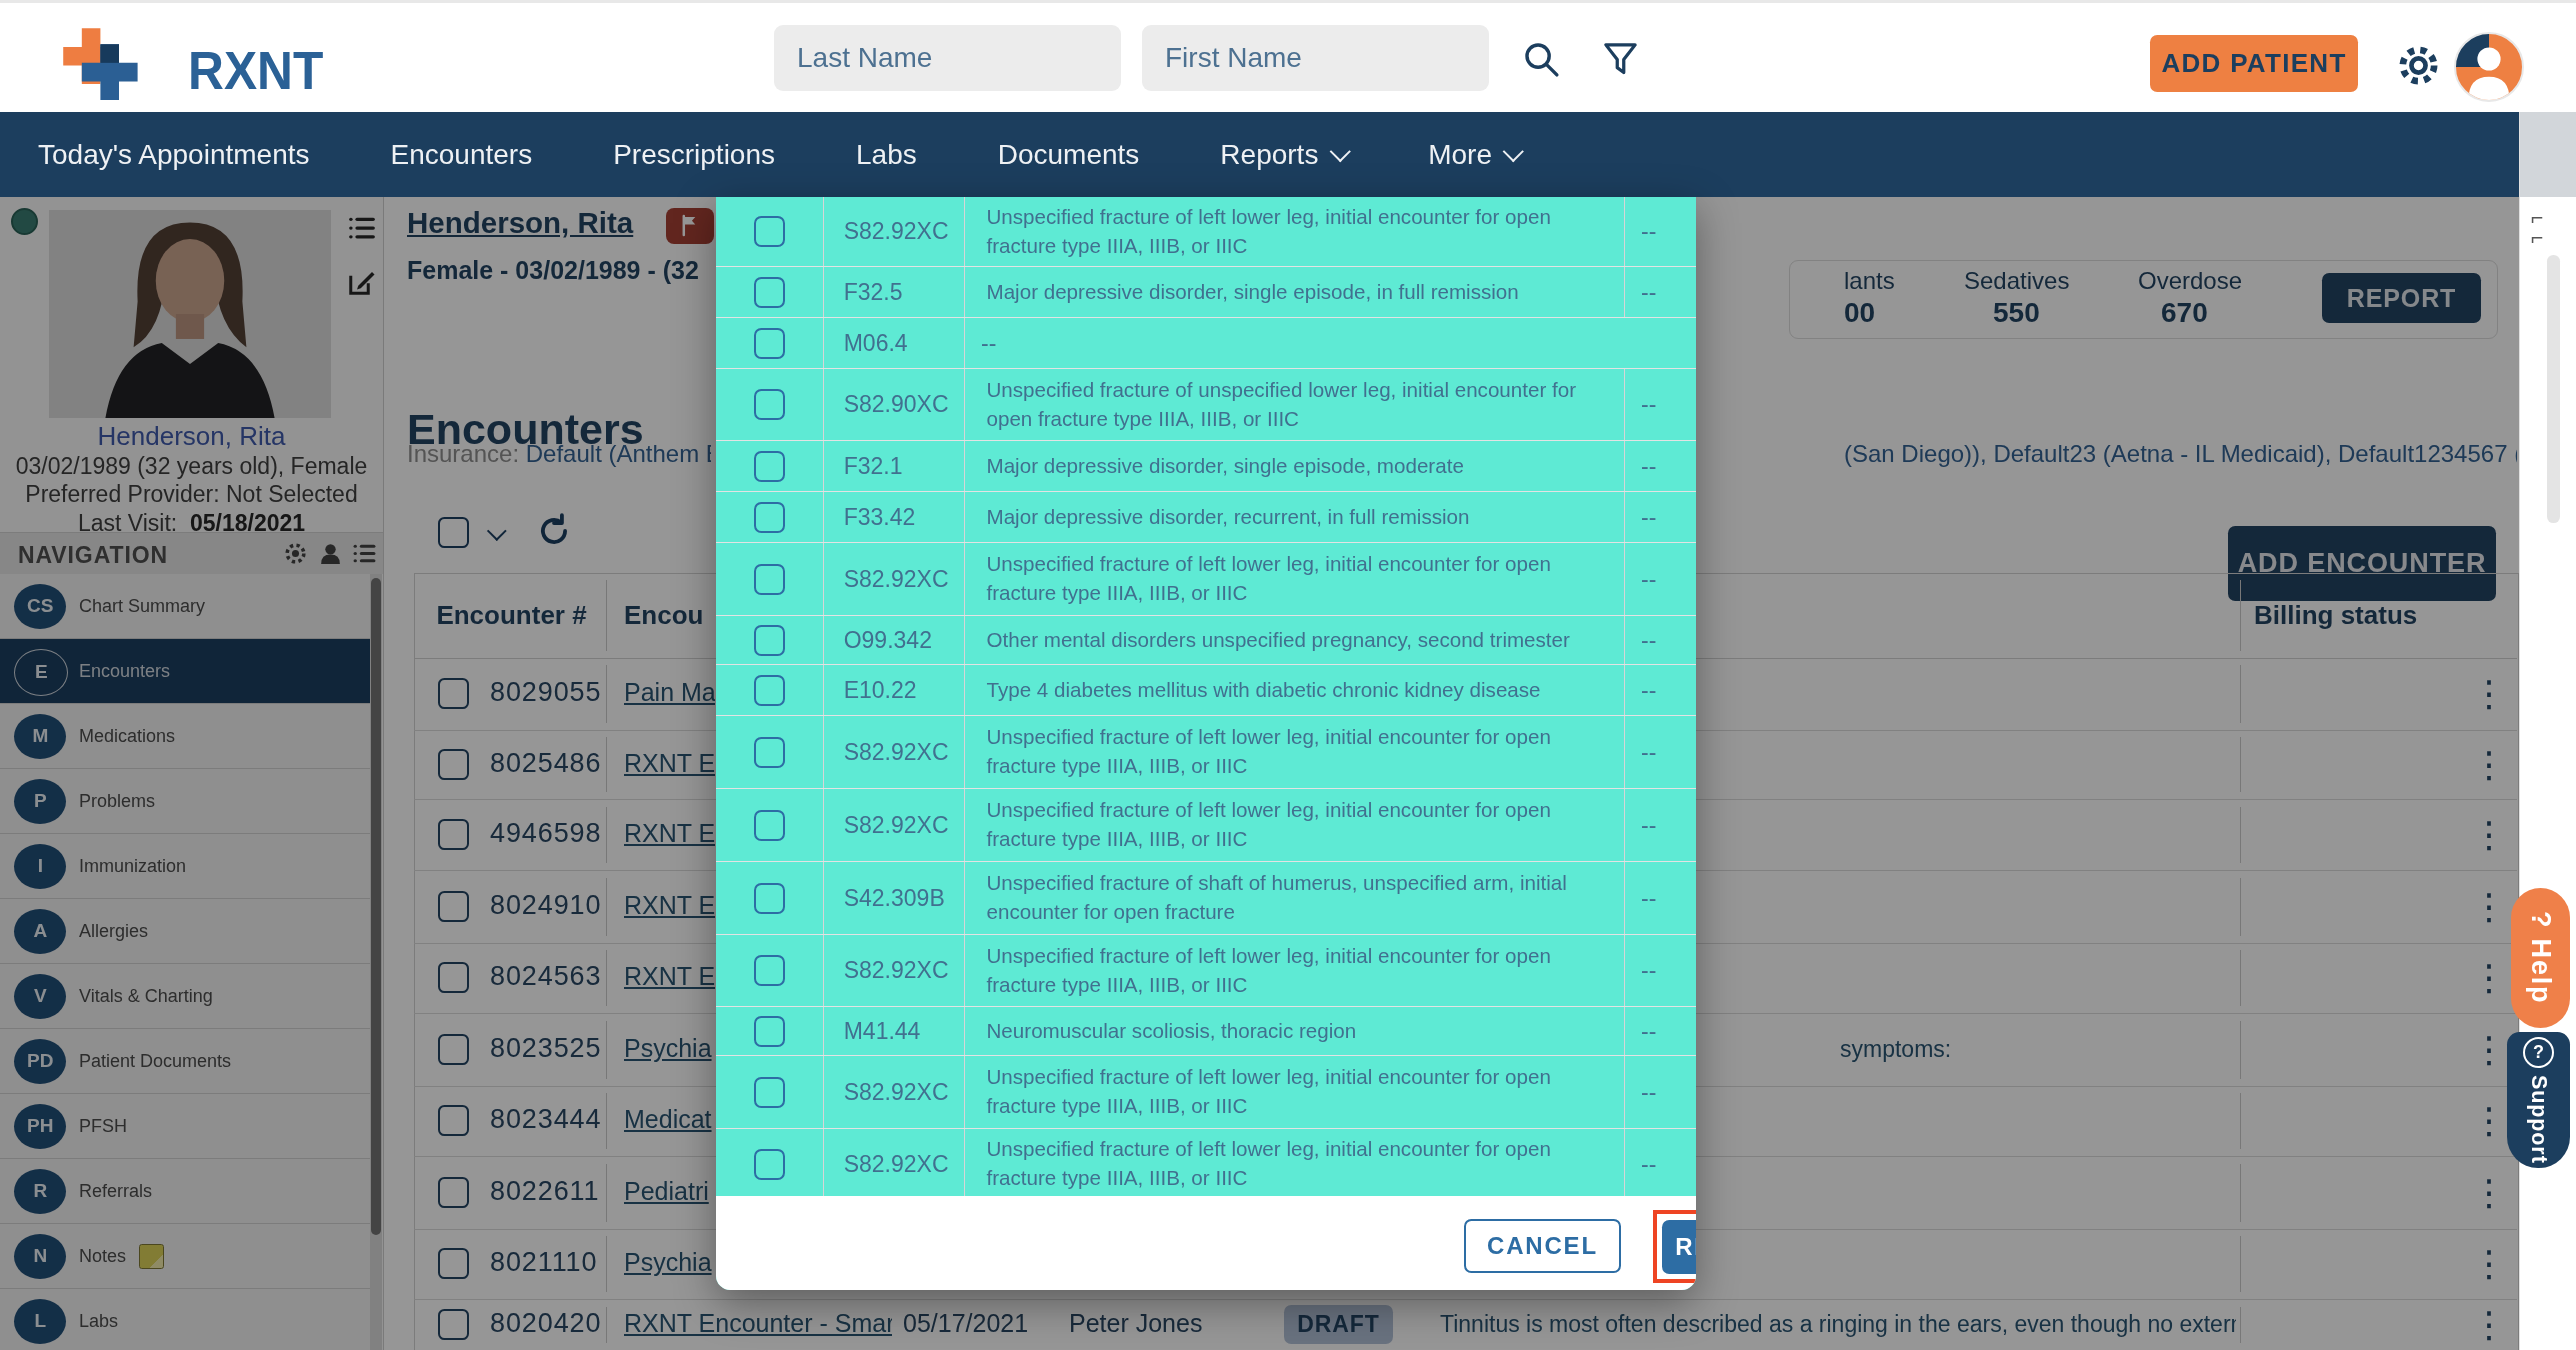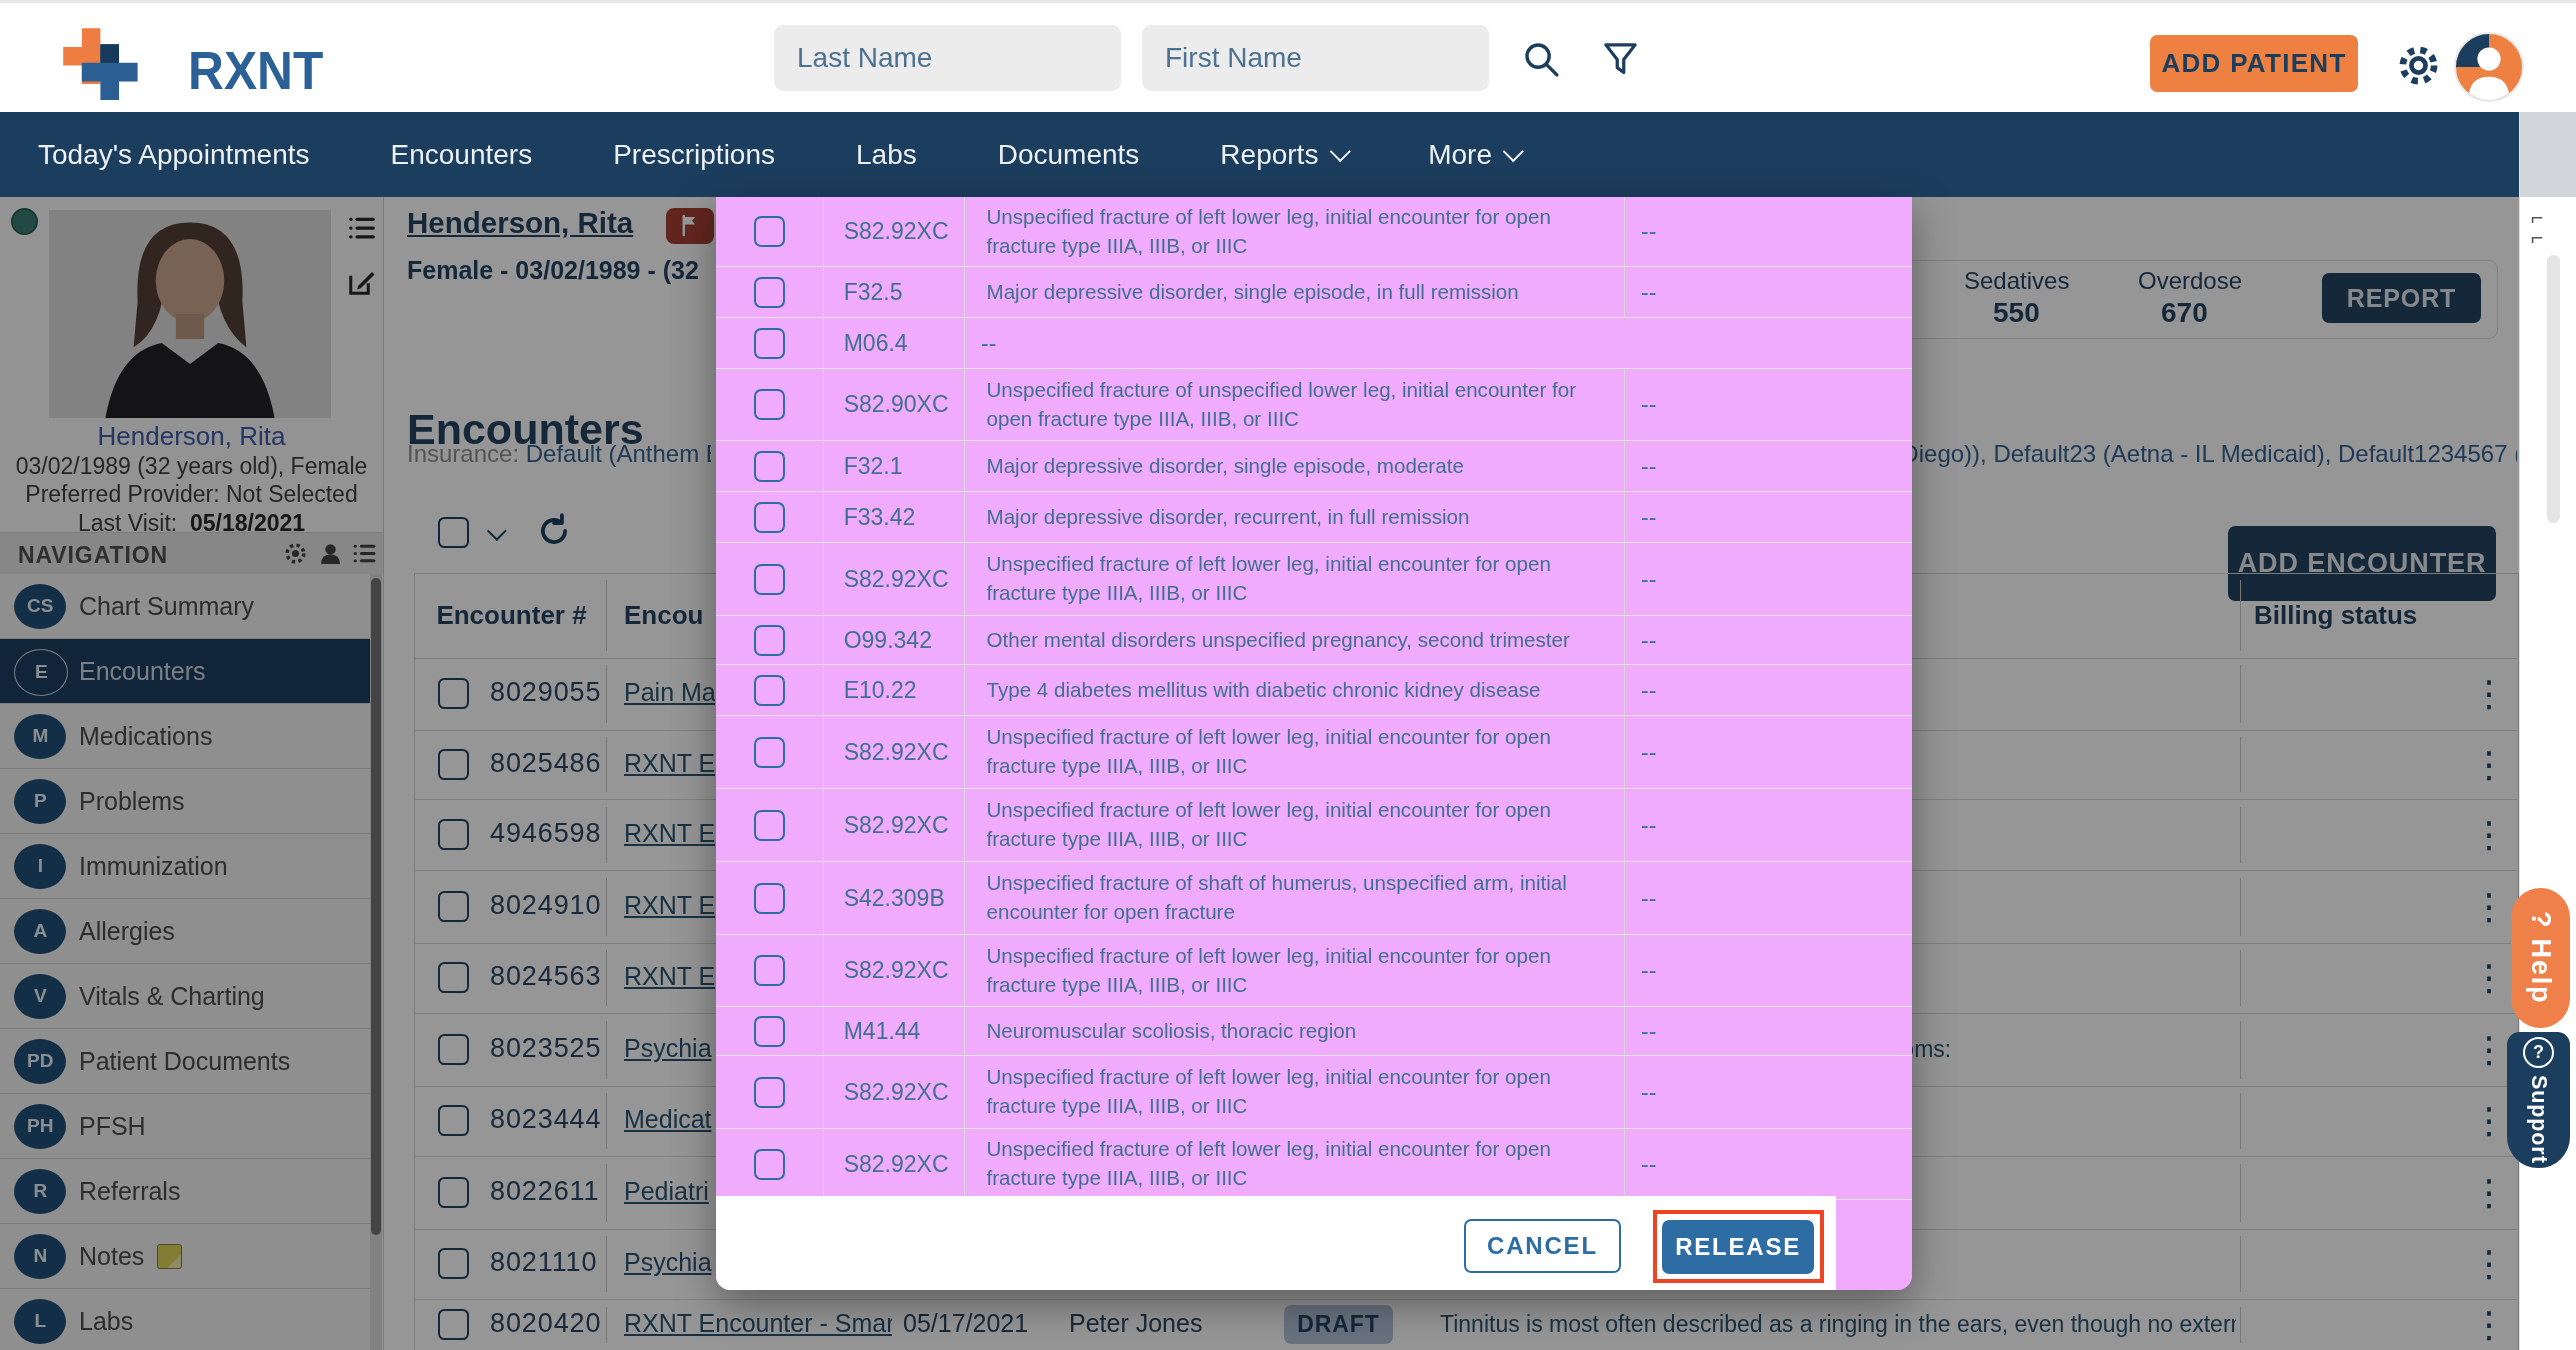--- a/index.html
+++ b/index.html
@@ -44,21 +44,21 @@
   #last-visit-date{text-decoration:underline;font-weight:700;color:#222;cursor:pointer;}
   #nav-head{position:absolute;left:0;top:335px;width:383px;height:41px;background:#e2e2e2;border-top:0.9px solid #cfcfcf;}
   #nav-head-title{position:absolute;left:18px;top:9px;font-size:23px;font-weight:700;color:#4a4a4a;letter-spacing:0.9px;}
   #side-nav{position:absolute;left:0;top:377px;width:371px;}
   .side-item{position:relative;height:64px;border-bottom:0.9px solid #cfcfcf;background:#efefef;cursor:pointer;}
   .side-item.active{background:#16395c;}
   .badge{position:absolute;left:14.3px;top:9.8px;width:52px;height:45px;border-radius:50%;background:#1b4a74;
          color:#e8eef3;font-size:19px;font-weight:700;display:flex;align-items:center;justify-content:center;}
   .side-item.active .badge{background:transparent;border:1.8px solid #cfd6dd;}
   .side-label{position:absolute;left:79px;top:0;height:64px;display:flex;align-items:center;gap:12.5px;
-              font-size:25px;color:#474747;}
+              font-size:18px;color:#474747;}
   .side-item.active .side-label{color:#cfd6dd;}
   .note-chip{width:23px;height:23px;background:linear-gradient(135deg,#d9cf53 70%,#efe9a8 70%);
              border:1.8px solid #7a7430;border-radius:2.7px;}
   #side-scroll-track{position:absolute;left:370px;top:377px;width:11.6px;height:777px;background:#d7d7d7;}
   #side-scroll-thumb{position:absolute;left:371px;top:381px;width:9.8px;height:657px;background:#6f6f6f;border-radius:5.4px;}
 
   
   #pt-title{position:absolute;left:407px;top:9px;font-size:29.5px;font-weight:700;color:#1c3e5e;
             text-decoration:underline;cursor:pointer;}
   #flag-badge{position:absolute;left:666px;top:10.7px;width:48px;height:36px;background:#a33b30;border-radius:8px;
@@ -107,21 +107,21 @@
   
   #dim{position:absolute;left:0;top:0;width:2519px;height:1154px;background:rgba(10,10,10,0.42);z-index:5;}
 
   
   #right-strip{position:absolute;left:2519px;top:-85px;width:57px;height:1239px;background:#fff;border-left:0.9px solid #e0e0e0;z-index:4;}
   #strip-navband{position:absolute;left:0;top:0;width:57px;height:85px;background:#d2d6da;}
   #dock-icon{position:absolute;left:10.7px;top:97px;font-size:21.5px;color:#555;line-height:19.7px;}
   #strip-thumb{position:absolute;left:27px;top:143px;width:12.5px;height:268px;background:#e4e4e4;border-radius:6.3px;}
 
   
-  #modal{position:absolute;left:716px;top:0;width:1196px;height:1093px;background:#f0abfc;z-index:10;
+  #modal{position:absolute;left:716px;top:0;width:980px;height:1093px;background:#5eead4;z-index:10;
          border-radius:0 0 14.3px 14.3px;box-shadow:0 12.5px 41px rgba(0,0,0,.38);overflow:hidden;}
   .m-row{display:grid;grid-template-columns:107px 141px 660px 211px;border-bottom:0.9px solid #e3e3e3;align-items:center;}
   .m-cell{height:100%;display:flex;align-items:center;box-sizing:border-box;}
   .m-cb-cell{justify-content:center;}
   .m-cb{width:27px;height:27px;border:2.7px solid #2d6da4;border-radius:7.2px;cursor:pointer;}
   .m-code{border-left:0.9px solid #d6d6d6;padding-left:19.7px;font-size:23px;color:#41708f;}
   .m-desc{border-left:0.9px solid #d6d6d6;padding-left:21.5px;padding-right:10.7px;font-size:20.6px;color:#41708f;line-height:1.4;}
   .m-val{border-left:0.9px solid #d6d6d6;padding-left:16px;font-size:23px;color:#41708f;}
   #m-footer{position:absolute;left:0;bottom:0;width:1120px;height:94px;background:#fff;}
   #cancel-btn{position:absolute;right:215px;top:23px;width:157px;height:54px;background:#fff;border:2.7px solid #2d6da4;

